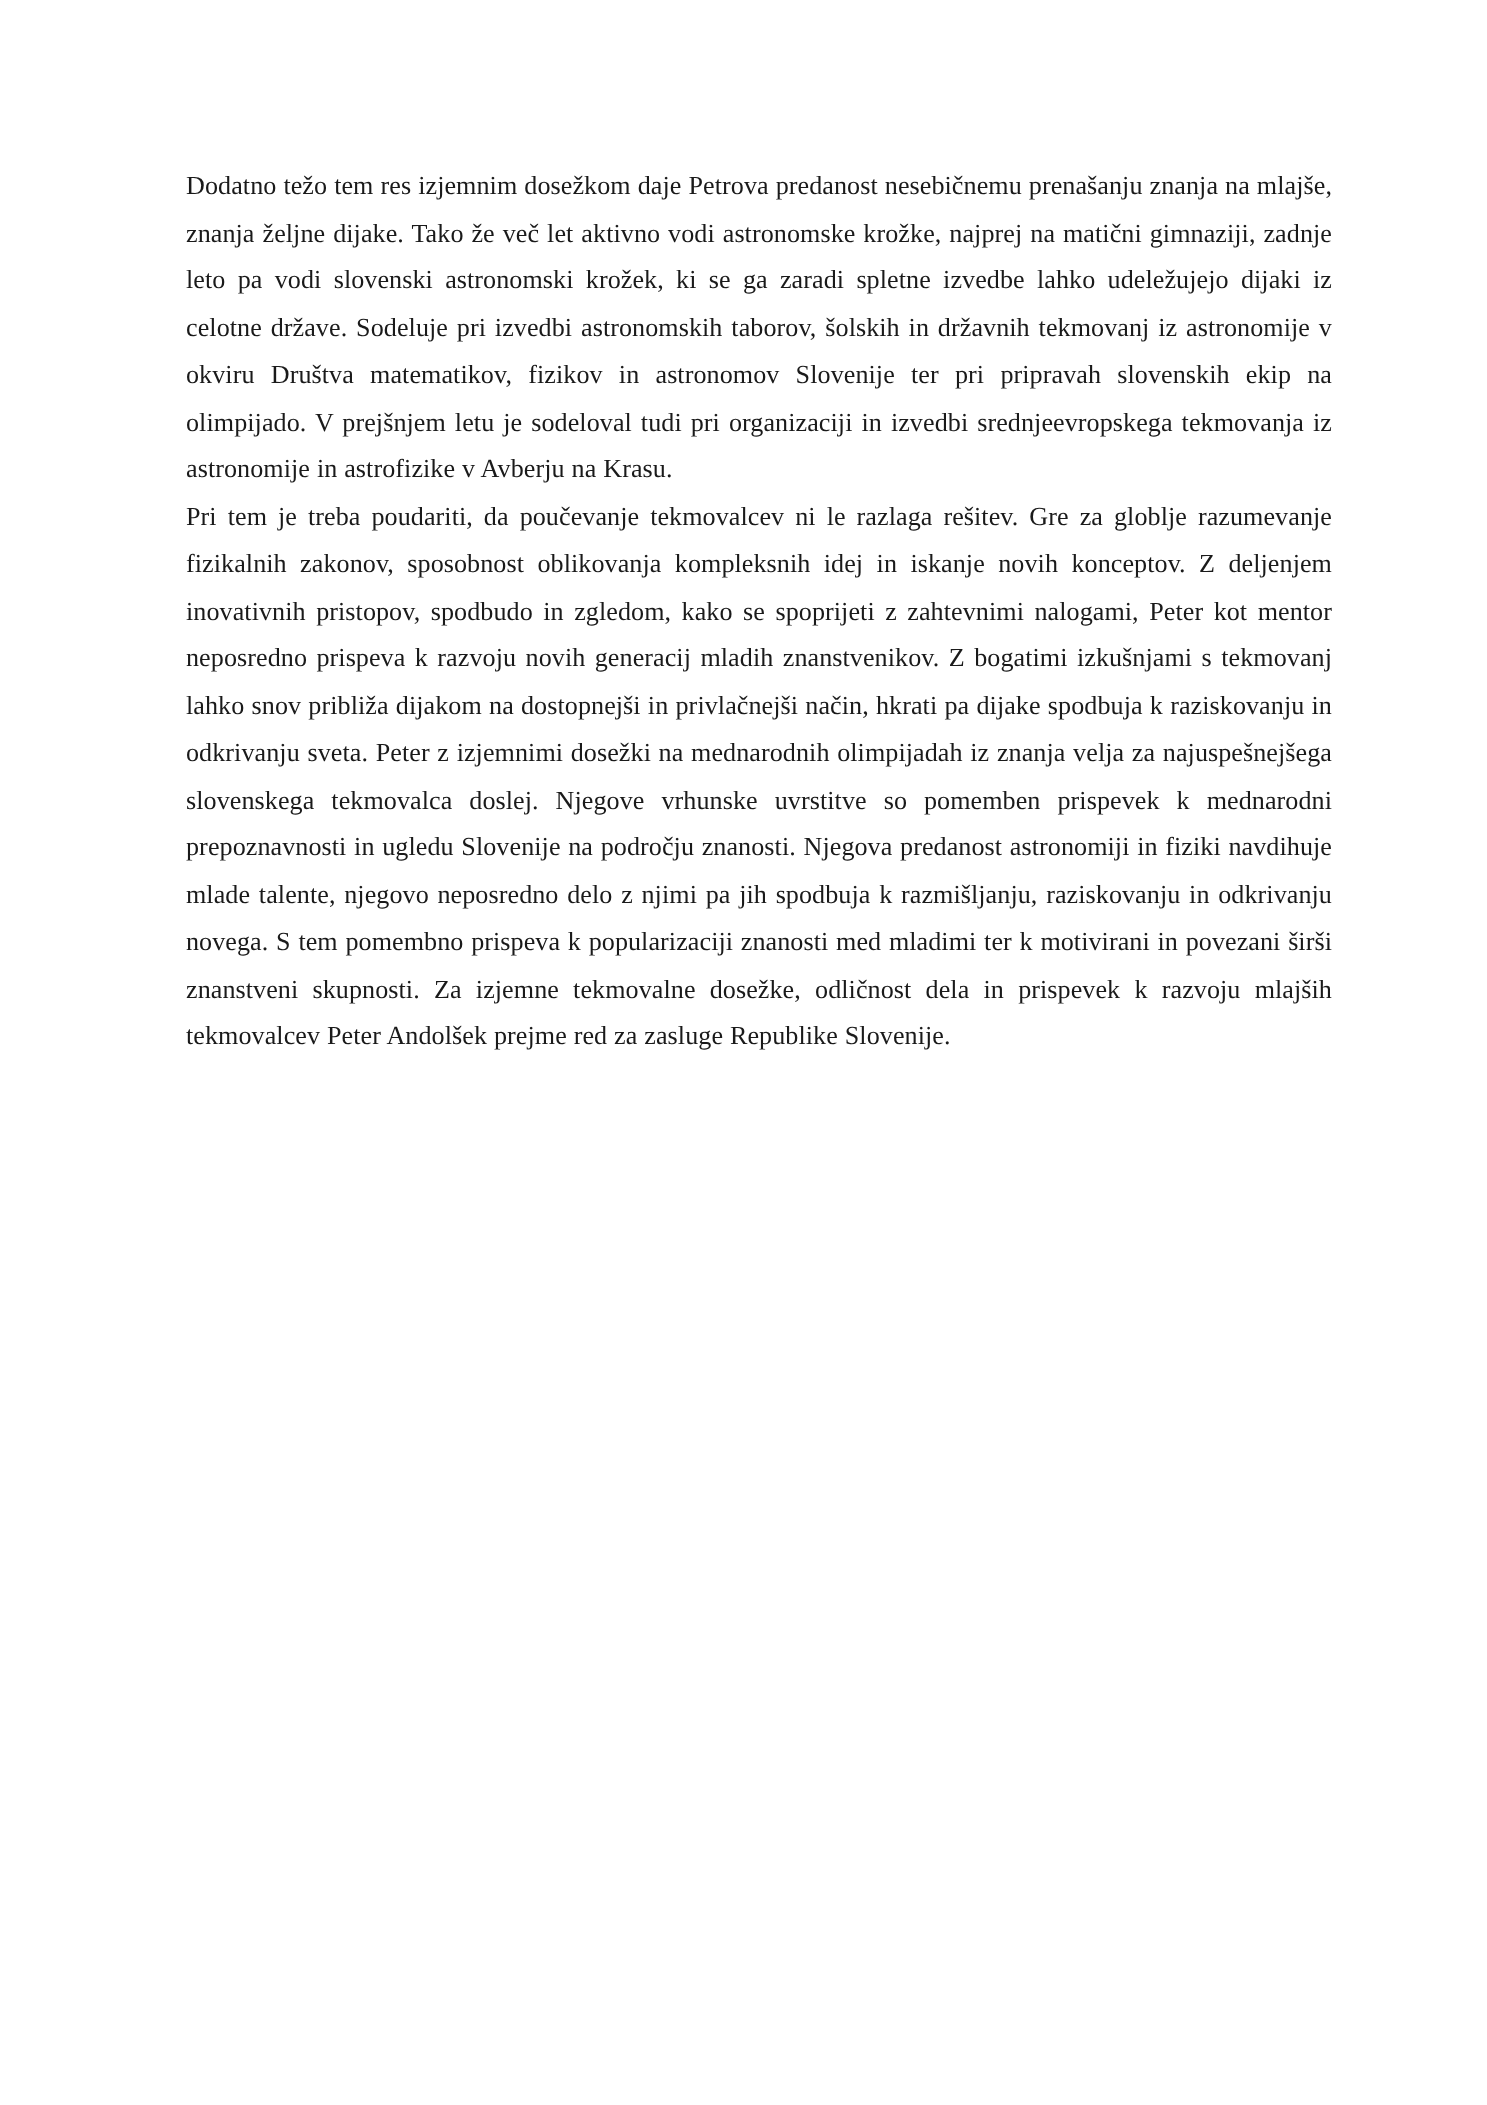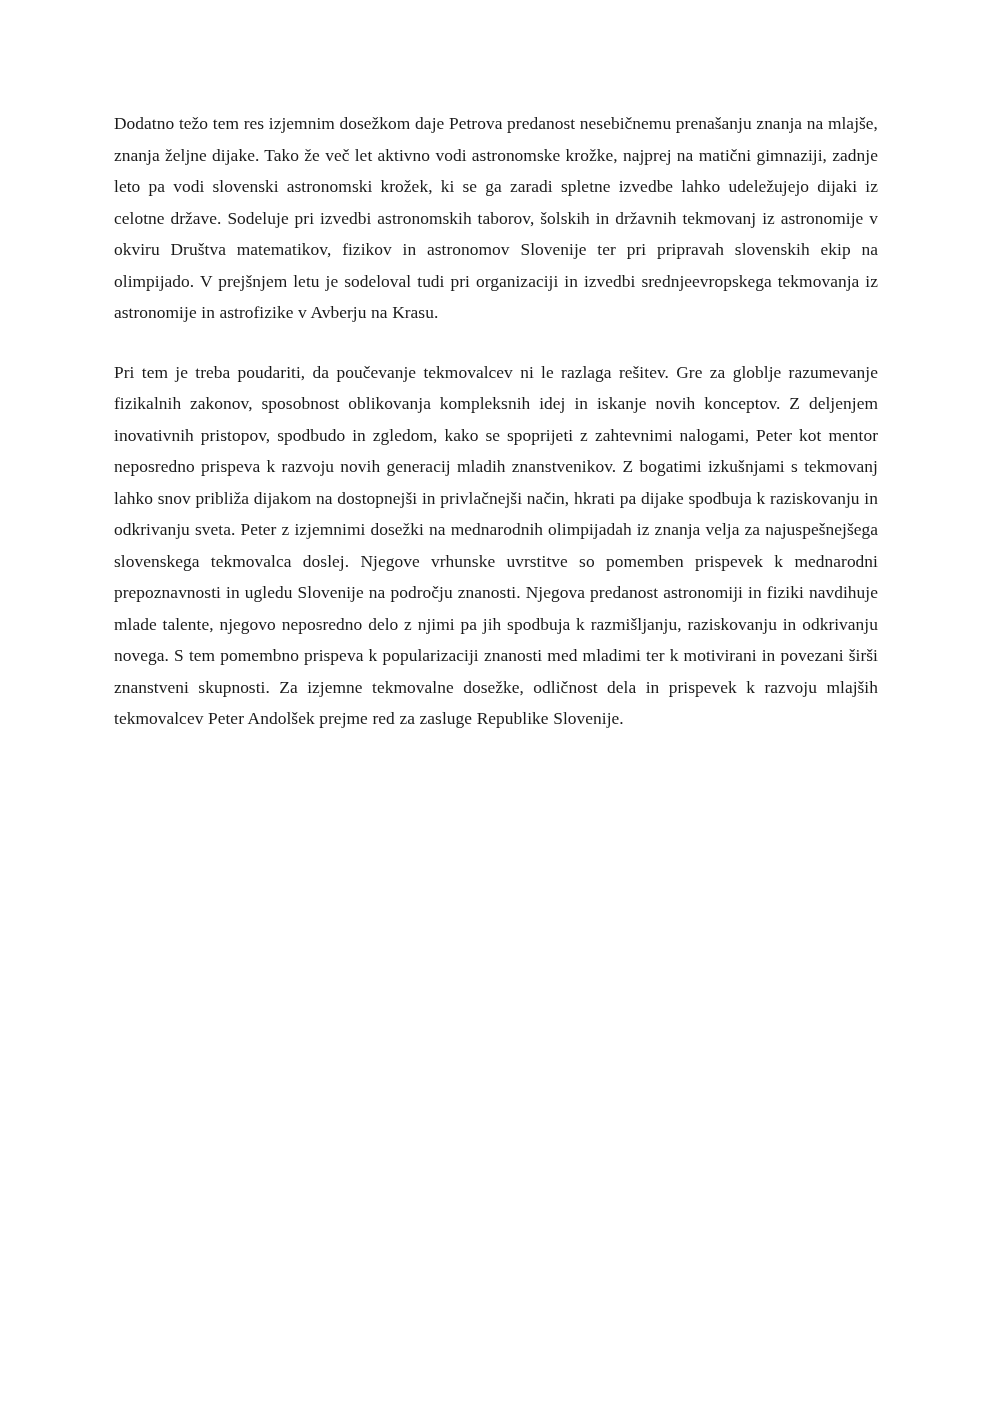--- a/index.html
+++ b/index.html
@@ -14,36 +14,35 @@
   }
   .page {
     position: relative;
     width: 991px;
     height: 1403px;
     background: #ffffff;
     box-sizing: border-box;
   }
   .content {
     position: absolute;
-    left: 114px;
+    left: 124px;
     top: 108px;
     width: 764px;
   }
   .para {
     margin: 0 0 0 0;
     text-align: justify;
     font-family: "Liberation Serif", serif;
     font-size: 17.4px;
     line-height: 31.5px;
     color: #1a1a1a;
     letter-spacing: 0.05px;
     word-spacing: 0.2px;
   }
   .para + .para {
-    margin-top: 28px;
   }
 </style>
 </head>
 <body>
 
 <div class="page">
   <div class="content">
     <p class="para">Dodatno težo tem res izjemnim dosežkom daje Petrova predanost nesebičnemu prenašanju znanja na mlajše, znanja željne dijake. Tako že več let aktivno vodi astronomske krožke, najprej na matični gimnaziji, zadnje leto pa vodi slovenski astronomski krožek, ki se ga zaradi spletne izvedbe lahko udeležujejo dijaki iz celotne države. Sodeluje pri izvedbi astronomskih taborov, šolskih in državnih tekmovanj iz astronomije v okviru Društva matematikov, fizikov in astronomov Slovenije ter pri pripravah slovenskih ekip na olimpijado. V prejšnjem letu je sodeloval tudi pri organizaciji in izvedbi srednjeevropskega tekmovanja iz astronomije in astrofizike v Avberju na Krasu.</p>
     <p class="para">Pri tem je treba poudariti, da poučevanje tekmovalcev ni le razlaga rešitev. Gre za globlje razumevanje fizikalnih zakonov, sposobnost oblikovanja kompleksnih idej in iskanje novih konceptov. Z deljenjem inovativnih pristopov, spodbudo in zgledom, kako se spoprijeti z zahtevnimi nalogami, Peter kot mentor neposredno prispeva k razvoju novih generacij mladih znanstvenikov. Z bogatimi izkušnjami s tekmovanj lahko snov približa dijakom na dostopnejši in privlačnejši način, hkrati pa dijake spodbuja k raziskovanju in odkrivanju sveta. Peter z izjemnimi dosežki na mednarodnih olimpijadah iz znanja velja za najuspešnejšega slovenskega tekmovalca doslej. Njegove vrhunske uvrstitve so pomemben prispevek k mednarodni prepoznavnosti in ugledu Slovenije na področju znanosti. Njegova predanost astronomiji in fiziki navdihuje mlade talente, njegovo neposredno delo z njimi pa jih spodbuja k razmišljanju, raziskovanju in odkrivanju novega. S tem pomembno prispeva k popularizaciji znanosti med mladimi ter k motivirani in povezani širši znanstveni skupnosti. Za izjemne tekmovalne dosežke, odličnost dela in prispevek k razvoju mlajših tekmovalcev Peter Andolšek prejme red za zasluge Republike Slovenije.</p>
   </div>

